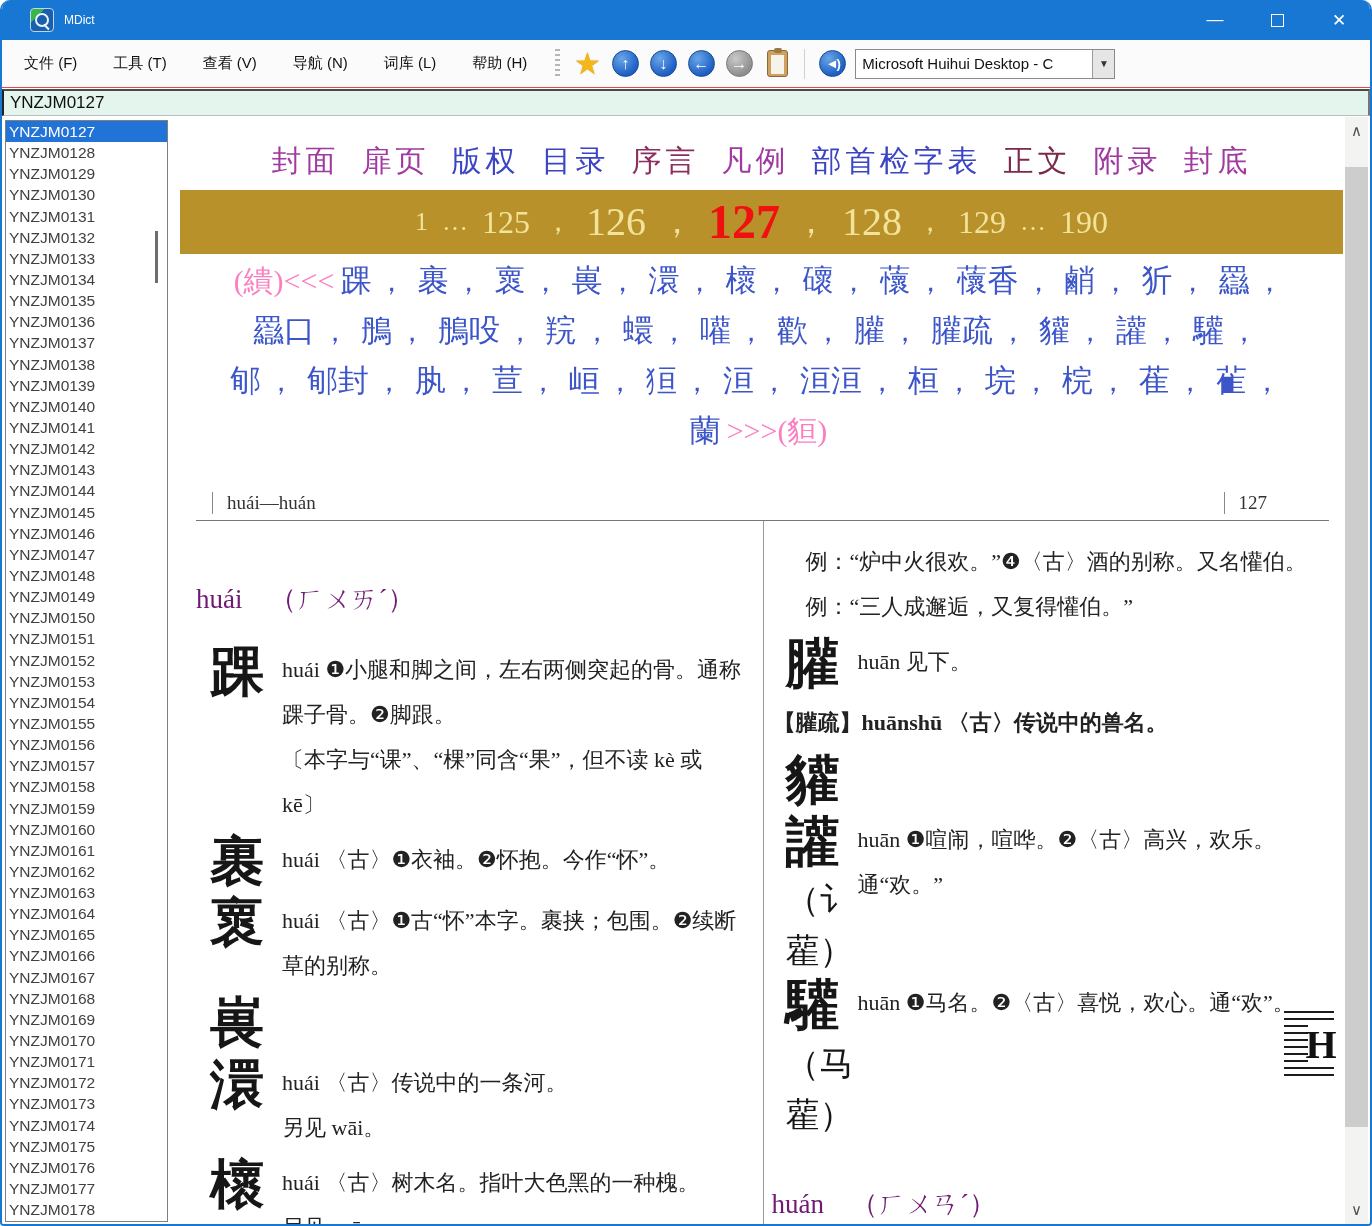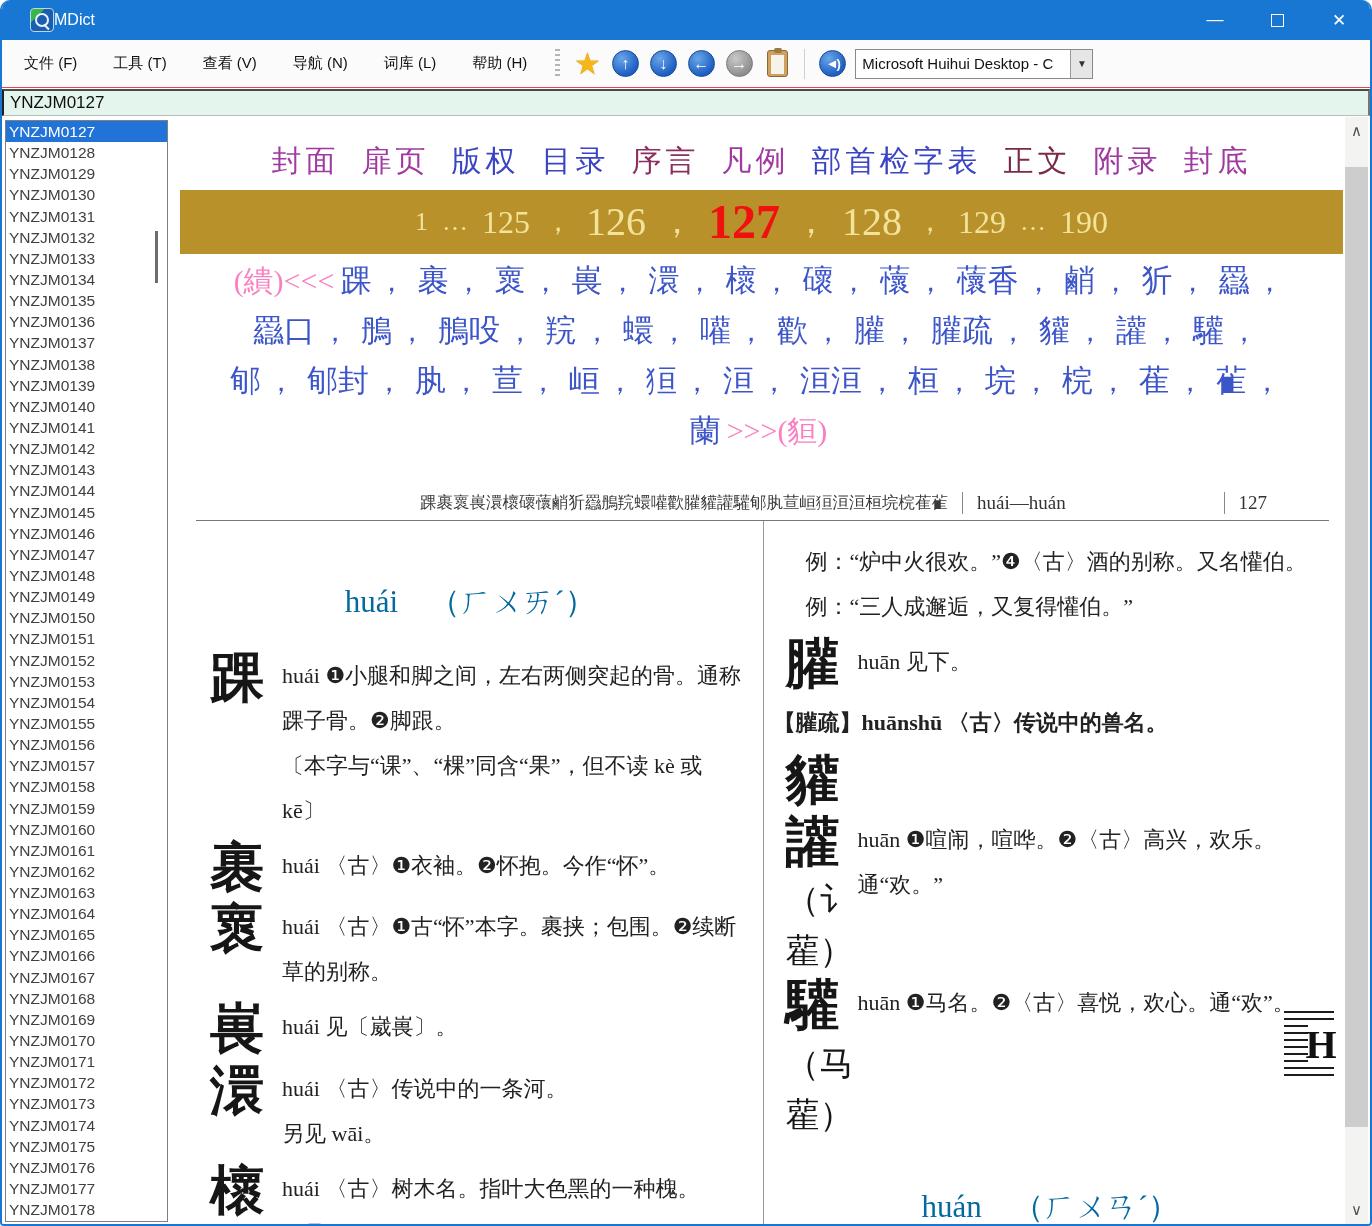--- a/index.html
+++ b/index.html
@@ -10,21 +10,21 @@
   
   .titlebar { position:absolute; left:0; top:0; right:0; height:40px; background:#1877d2;
               display:flex; align-items:center; color:#fff; }
   .app-icon { width:24px; height:24px; margin-left:28px; border-radius:4px;
               background:linear-gradient(135deg,#39b54a 0 30%,#1a5fae 30% 100%);
               border:1px solid #bcd6ee; position:relative; }
   .app-icon:before { content:""; position:absolute; left:4px; top:4px; width:10px; height:10px;
               border:2px solid #eaf4ff; border-radius:50%; }
   .app-icon:after { content:""; position:absolute; right:3px; bottom:3px; width:7px; height:2px;
               background:#eaf4ff; transform:rotate(45deg); }
-  .title-text { font-size:16px; }
+  .title-text { margin-left:10px; font-size:12px; }
   .win-controls { margin-left:auto; display:flex; height:100%; }
   .win-btn { width:62px; height:100%; display:flex; align-items:center; justify-content:center;
              font-size:17px; color:#fff; }
   .win-btn .box { width:13px; height:13px; border:1.5px solid #fff; }
   
   .menubar { position:absolute; left:0; top:40px; right:0; height:48px; background:#fbfbfb;
              border-bottom:1px solid #ef4444; display:flex; align-items:center; }
   .menu-item { font-size:15px; color:#111; padding:6px 14px; margin-left:8px; }
   .gripper { width:5px; height:30px; margin:0 8px 0 14px;
              background:repeating-linear-gradient(180deg,#b5b5b5 0 2px,transparent 2px 5px); }
@@ -33,21 +33,21 @@
   .star { color:#f5b617; font-size:30px; text-shadow:0 0 1px #c87d00; line-height:1; }
   .circle { width:27px; height:27px; border-radius:50%;
             background:radial-gradient(circle at 35% 30%,#6aa6e8,#1d5fc4 70%);
             color:#fff; display:flex; align-items:center; justify-content:center;
             font-size:16px; font-weight:bold; border:1px solid #17498f; }
   .circle.disabled { background:radial-gradient(circle at 35% 30%,#c9c9c9,#8f8f8f 70%); border-color:#777; }
   .clipboard { width:21px; height:27px; background:#cfa060; border:1px solid #8a6a33; border-radius:3px; position:relative; }
   .clipboard:before { content:""; position:absolute; left:3px; top:4px; right:3px; bottom:2px; background:#f6f3ea; }
   .clipboard:after { content:""; position:absolute; left:6px; top:-3px; width:8px; height:5px; background:#9a7a43; border-radius:2px; }
   .speaker-glyph { font-size:13px; letter-spacing:-2px; }
-  .combo { width:238px; height:30px; border:1px solid #8a8a8a; background:#fff; display:flex;
+  .combo { width:260px; height:30px; border:1px solid #8a8a8a; background:#fff; display:flex;
            align-items:center; margin-left:4px; }
   .combo-text { flex:1; font-size:15px; color:#111; padding-left:6px; white-space:nowrap; overflow:hidden; }
   .combo-btn { width:22px; height:100%; background:#e6e6e6; border-left:1px solid #9a9a9a;
                display:flex; align-items:center; justify-content:center; font-size:10px; color:#333; }
   
   .searchbar { position:absolute; left:0; top:89px; right:0; height:27px; background:#e4f5ee;
                border-top:2px solid #4a4a4a; border-bottom:1px solid #bcbcbc;
                font-size:17px; color:#101010; padding-left:6px;
                font-family:"Liberation Sans",sans-serif; outline:none; }
   
@@ -79,21 +79,21 @@
   .scan { position:relative; margin:34px 14px 0 16px; color:#2b2b2b; }
   .scan-header { display:flex; align-items:center; padding:0 2px 6px 2px; border-bottom:1.5px solid #777; }
   .scan-chars { font-size:16.5px; color:#3a3a3a; letter-spacing:0; margin-left:222px; white-space:nowrap; }
   .scan-vr { width:1px; height:22px; background:#888; margin:0 14px; }
   .scan-range { font-size:19px; color:#333; }
   .scan-pageno { font-size:19px; color:#333; margin-right:60px; }
   .columns { display:flex; }
   .col { width:50%; padding-top:8px; }
   .col.left { padding-right:18px; }
   .col.right { border-left:1px solid #999; padding-left:8px; }
-  .t-section { text-align:center; font-size:31px; color:#0369a1; margin:52px 0 30px 0; }
+  .t-section { font-size:27px; color:#701a75; margin:52px 0 30px 0; }
   .block { display:flex; margin:10px 0 6px 0; }
   .head-col { width:86px; flex:none; font-size:54px; font-weight:bold; color:#161616; line-height:0.95;
               padding-left:14px; }
   .variant { font-size:34px; font-weight:normal; }
   .body-col { flex:1; font-size:22px; line-height:45px; color:#222; white-space:pre-line; }
   .t-para .body-col { padding-left:34px; }
   .t-subentry .body-col { padding-left:2px; font-weight:bold; }
   .t-cut { margin-bottom:-26px; }
   
   .thumb-tab { position:absolute; left:1104px; top:894px; width:50px; height:66px;
@@ -254,21 +254,20 @@
 
       <div class="char-rows">
           <div><a class="pink" href="#">(繢)&lt;&lt;&lt;</a><a class="char-link" href="#">踝</a><span class="char-comma">，</span><a class="char-link" href="#">裹</a><span class="char-comma">，</span><a class="char-link" href="#">褱</a><span class="char-comma">，</span><a class="char-link" href="#">嵔</a><span class="char-comma">，</span><a class="char-link" href="#">澴</a><span class="char-comma">，</span><a class="char-link" href="#">櫰</a><span class="char-comma">，</span><a class="char-link" href="#">䃶</a><span class="char-comma">，</span><a class="char-link" href="#">蘹</a><span class="char-comma">，</span><a class="char-link" href="#">蘹香</a><span class="char-comma">，</span><a class="char-link" href="#">䴛</a><span class="char-comma">，</span><a class="char-link" href="#">㹞</a><span class="char-comma">，</span><a class="char-link" href="#">羉</a><span class="char-comma">，</span></div>
           <div><a class="char-link" href="#">羉口</a><span class="char-comma">，</span><a class="char-link" href="#">鴅</a><span class="char-comma">，</span><a class="char-link" href="#">鴅吺</a><span class="char-comma">，</span><a class="char-link" href="#">羦</a><span class="char-comma">，</span><a class="char-link" href="#">蠉</a><span class="char-comma">，</span><a class="char-link" href="#">嚾</a><span class="char-comma">，</span><a class="char-link" href="#">歡</a><span class="char-comma">，</span><a class="char-link" href="#">䑏</a><span class="char-comma">，</span><a class="char-link" href="#">䑏疏</a><span class="char-comma">，</span><a class="char-link" href="#">貛</a><span class="char-comma">，</span><a class="char-link" href="#">讙</a><span class="char-comma">，</span><a class="char-link" href="#">驩</a><span class="char-comma">，</span></div>
           <div><a class="char-link" href="#">郇</a><span class="char-comma">，</span><a class="char-link" href="#">郇封</a><span class="char-comma">，</span><a class="char-link" href="#">肒</a><span class="char-comma">，</span><a class="char-link" href="#">荁</a><span class="char-comma">，</span><a class="char-link" href="#">峘</a><span class="char-comma">，</span><a class="char-link" href="#">狟</a><span class="char-comma">，</span><a class="char-link" href="#">洹</a><span class="char-comma">，</span><a class="char-link" href="#">洹洹</a><span class="char-comma">，</span><a class="char-link" href="#">桓</a><span class="char-comma">，</span><a class="char-link" href="#">垸</a><span class="char-comma">，</span><a class="char-link" href="#">梡</a><span class="char-comma">，</span><a class="char-link" href="#">萑</a><span class="char-comma">，</span><a class="char-link" href="#">雈</a><span class="char-comma">，</span></div>
           <div><a class="char-link" href="#">蘭</a><a class="pink" href="#">&gt;&gt;&gt;(貆)</a></div>
         </div>
 
       <div class="scan">
         <div class="scan-header">
-          <span class="scan-chars">踝裹褱嵔澴櫰䃶蘹䴛㹞羉鴅羦蠉嚾歡䑏貛讙驩郇肒荁峘狟洹洹桓垸梡萑雈</span>
           <span class="scan-vr"></span>
           <span class="scan-range">huái—huán</span>
           <span class="scan-vr" style="margin-left:auto;"></span>
           <span class="scan-pageno">127</span>
         </div>
         <div class="columns">
           <div class="col left" id="left-col">
               <div class="t-section">huái　（ㄏㄨㄞˊ）</div>
               <div class="block t-entry">
                 <div class="head-col">踝</div>
@@ -278,21 +277,20 @@
               <div class="block t-entry">
                 <div class="head-col">裹</div>
                 <div class="body-col">huái 〈古〉❶衣袖。❷怀抱。今作“怀”。</div>
               </div>
               <div class="block t-entry">
                 <div class="head-col">褱</div>
                 <div class="body-col">huái 〈古〉❶古“怀”本字。裹挟；包围。❷续断草的别称。</div>
               </div>
               <div class="block t-entry">
                 <div class="head-col">嵔</div>
-                <div class="body-col">huái 见〔崴嵔〕。</div>
               </div>
               <div class="block t-entry">
                 <div class="head-col">澴</div>
                 <div class="body-col">huái 〈古〉传说中的一条河。
 另见 wāi。</div>
               </div>
               <div class="block t-entry">
                 <div class="head-col">櫰</div>
                 <div class="body-col">huái 〈古〉树木名。指叶大色黑的一种槐。
 另见 guī。</div>

